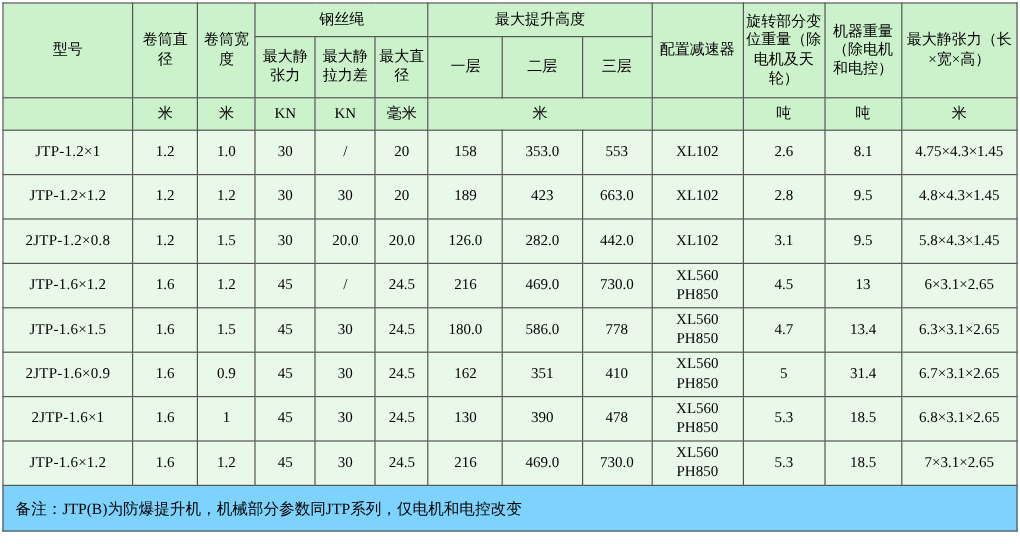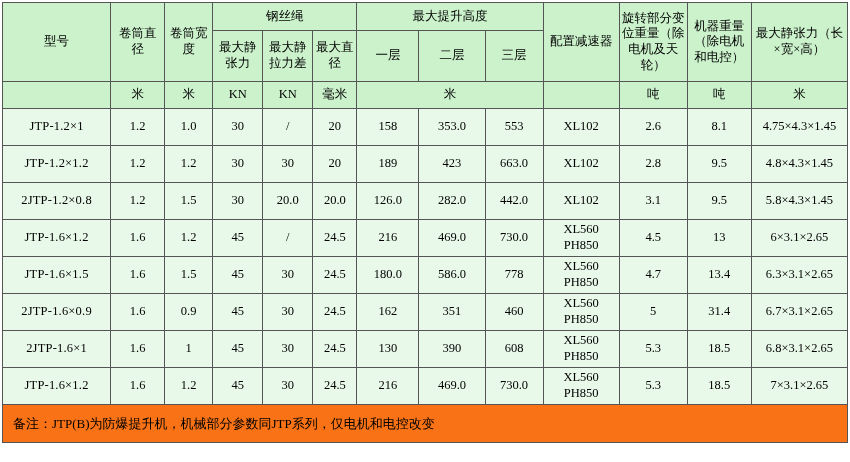--- a/index.html
+++ b/index.html
@@ -52,21 +52,21 @@
   .vert {
     
     font-size: 12.5px;
     line-height: 1.15;
   }
   .note {
     width: 846px;
     margin: 0 2px;
     border: 1px solid #555555;
     border-top: none;
-    background: #f97316;
+    background: #7dd3fc;
     box-sizing: border-box;
     height: 38px;
     display: flex;
     align-items: center;
     padding-left: 10px;
     font-size: 13px;
     color: #000;
   }
   .two-line {
     line-height: 1.2;
@@ -210,39 +210,39 @@
     </tr>
     <tr class="body-row">
       <td class="model">2JTP-1.6×0.9</td>
       <td>1.6</td>
       <td>0.9</td>
       <td>45</td>
       <td>30</td>
       <td>24.5</td>
       <td>162</td>
       <td>351</td>
-      <td>460</td>
+      <td>410</td>
       <td class="two-line">
           <div>XL560</div>
           <div>PH850</div>
         </td>
       <td>5</td>
       <td>31.4</td>
       <td>6.7×3.1×2.65</td>
     </tr>
     <tr class="body-row">
       <td class="model">2JTP-1.6×1</td>
       <td>1.6</td>
       <td>1</td>
       <td>45</td>
       <td>30</td>
       <td>24.5</td>
       <td>130</td>
       <td>390</td>
-      <td>608</td>
+      <td>478</td>
       <td class="two-line">
           <div>XL560</div>
           <div>PH850</div>
         </td>
       <td>5.3</td>
       <td>18.5</td>
       <td>6.8×3.1×2.65</td>
     </tr>
     <tr class="body-row">
       <td class="model">JTP-1.6×1.2</td>

